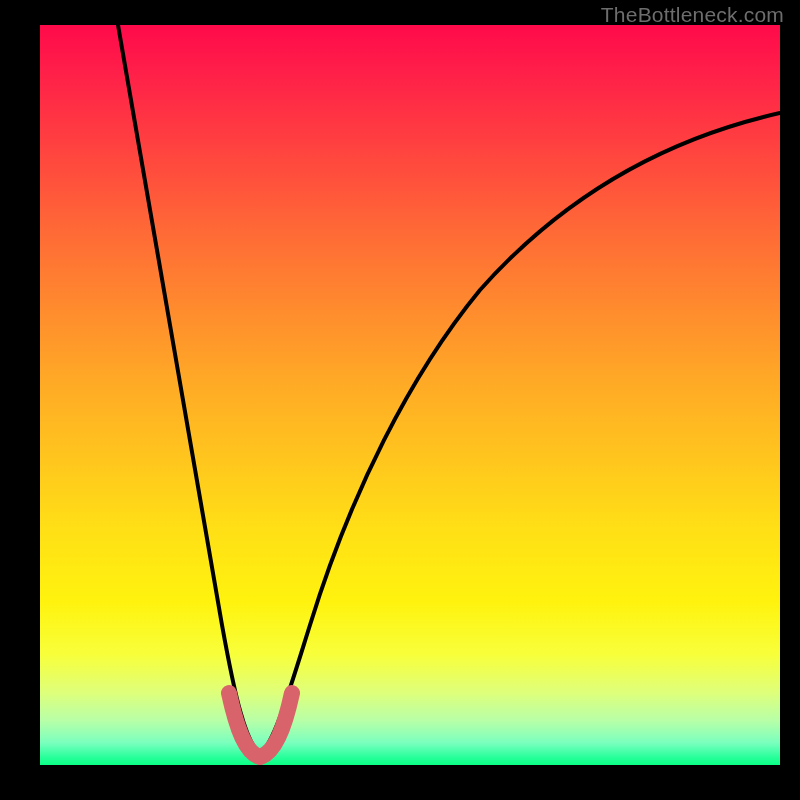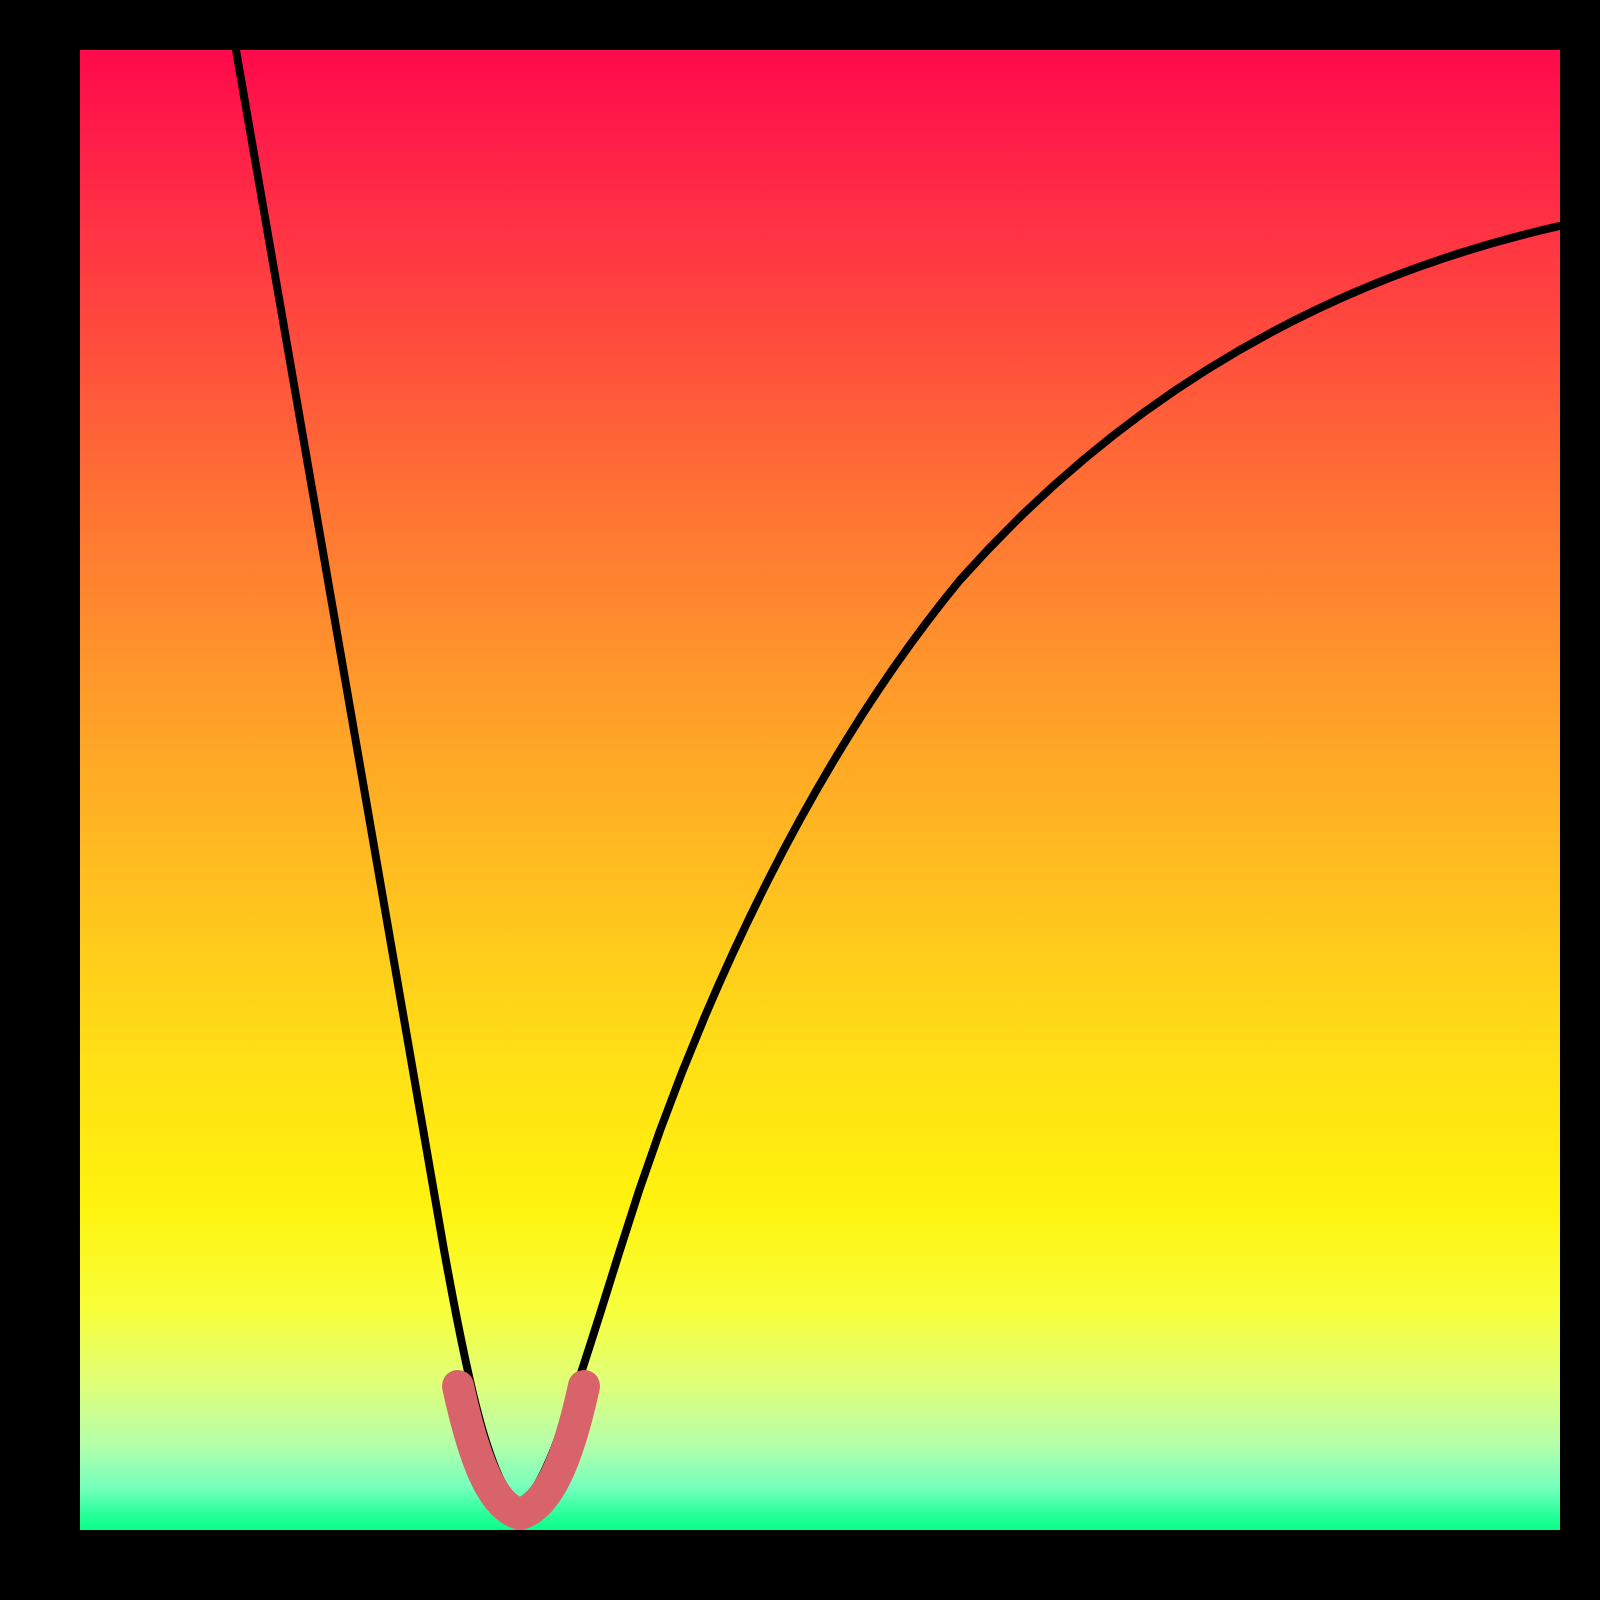--- a/index.html
+++ b/index.html
@@ -85,13 +85,14 @@
                C 235 715, 248 670, 270 600
                C 310 470, 370 350, 440 265
                C 520 175, 620 115, 740 88" fill="none" stroke="#000" stroke-width="4" stroke-linecap="round"></path>
 
       <path d="M 189 668
                C 197 705, 206 728, 220 732
                C 234 728, 244 705, 252 668" fill="none" stroke="#d9636b" stroke-width="16" stroke-linecap="round" stroke-linejoin="round"></path>
     </svg>
   </div>
 
+  <div class="watermark">TheBottleneck.com</div>
 </div>
 
 </body></html>

